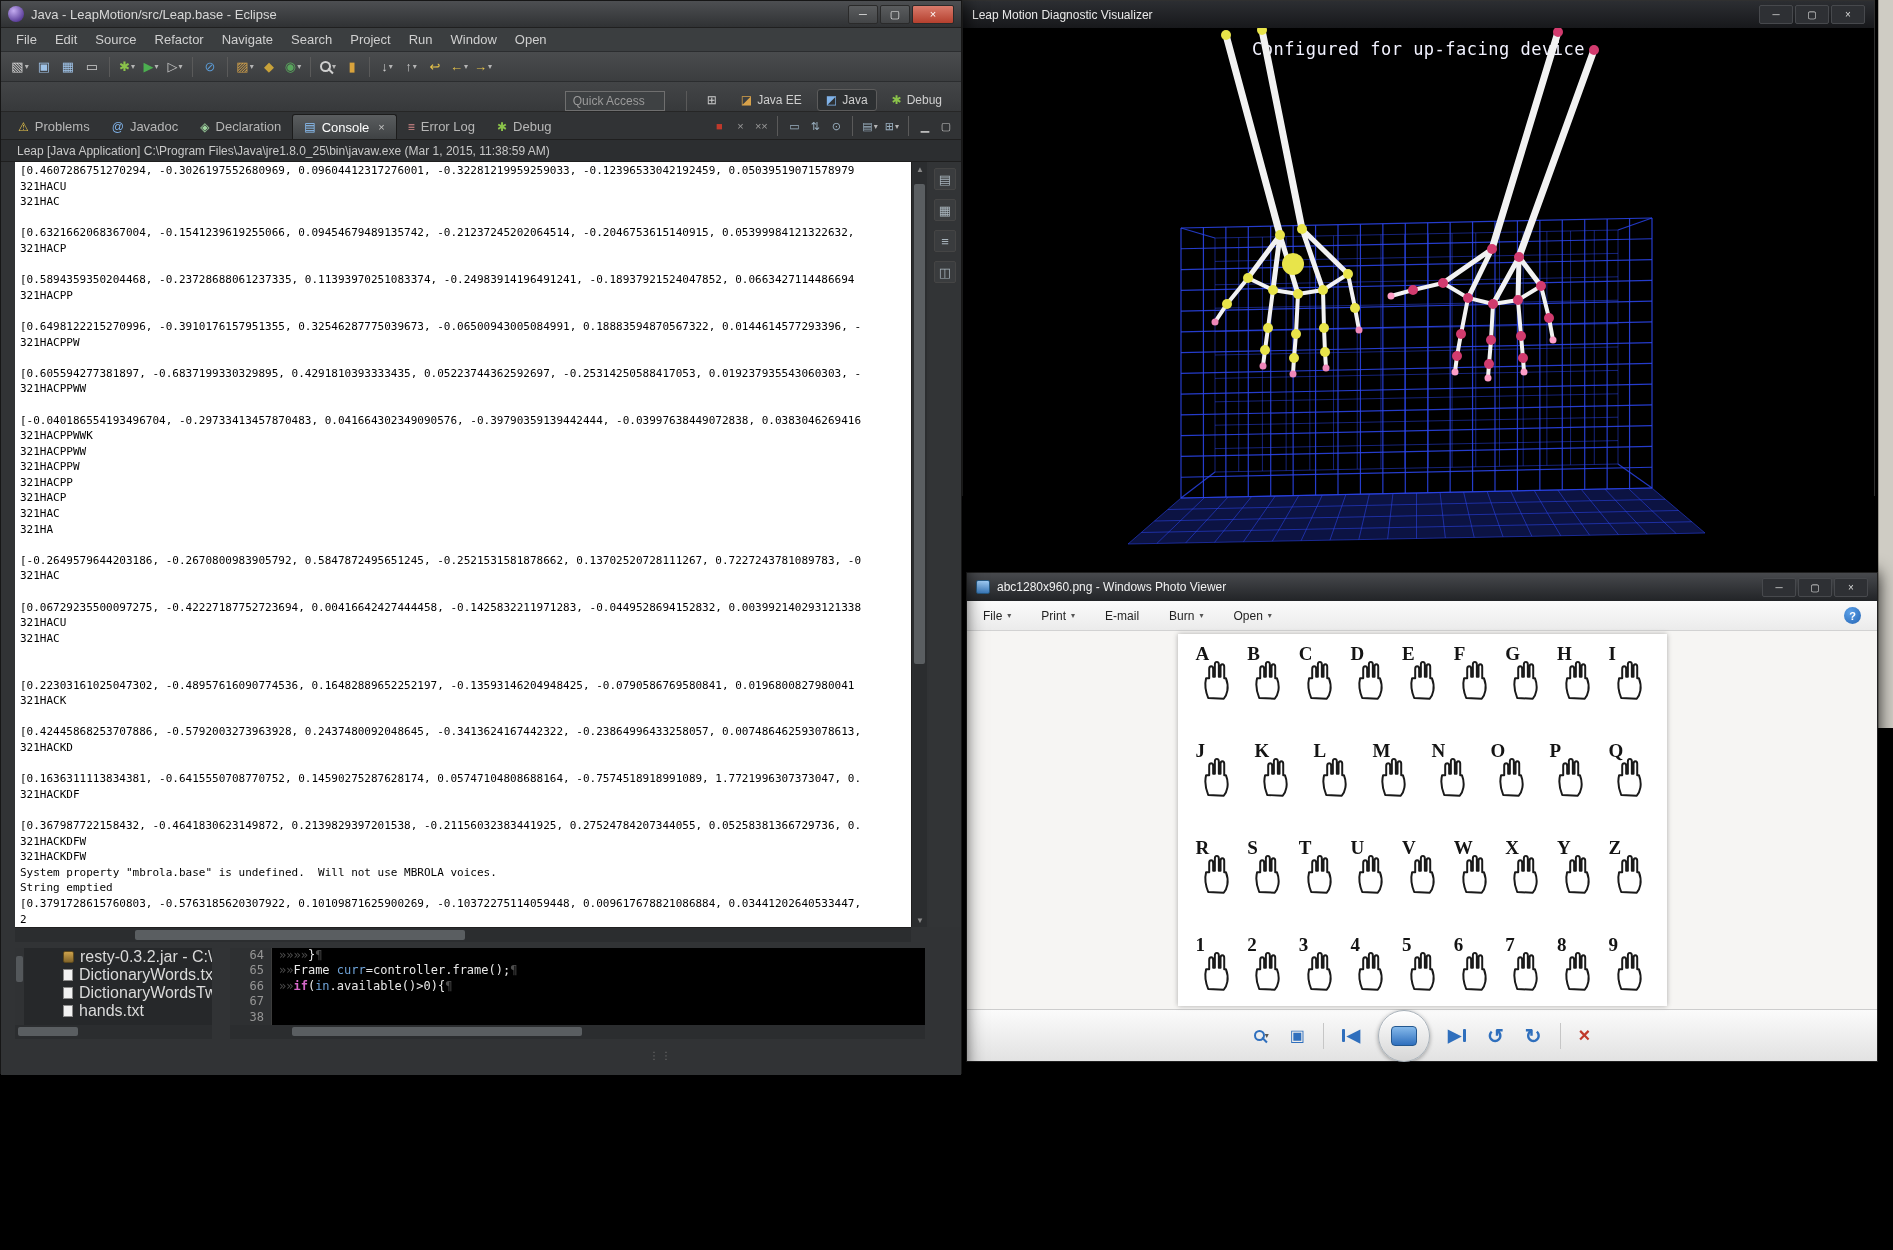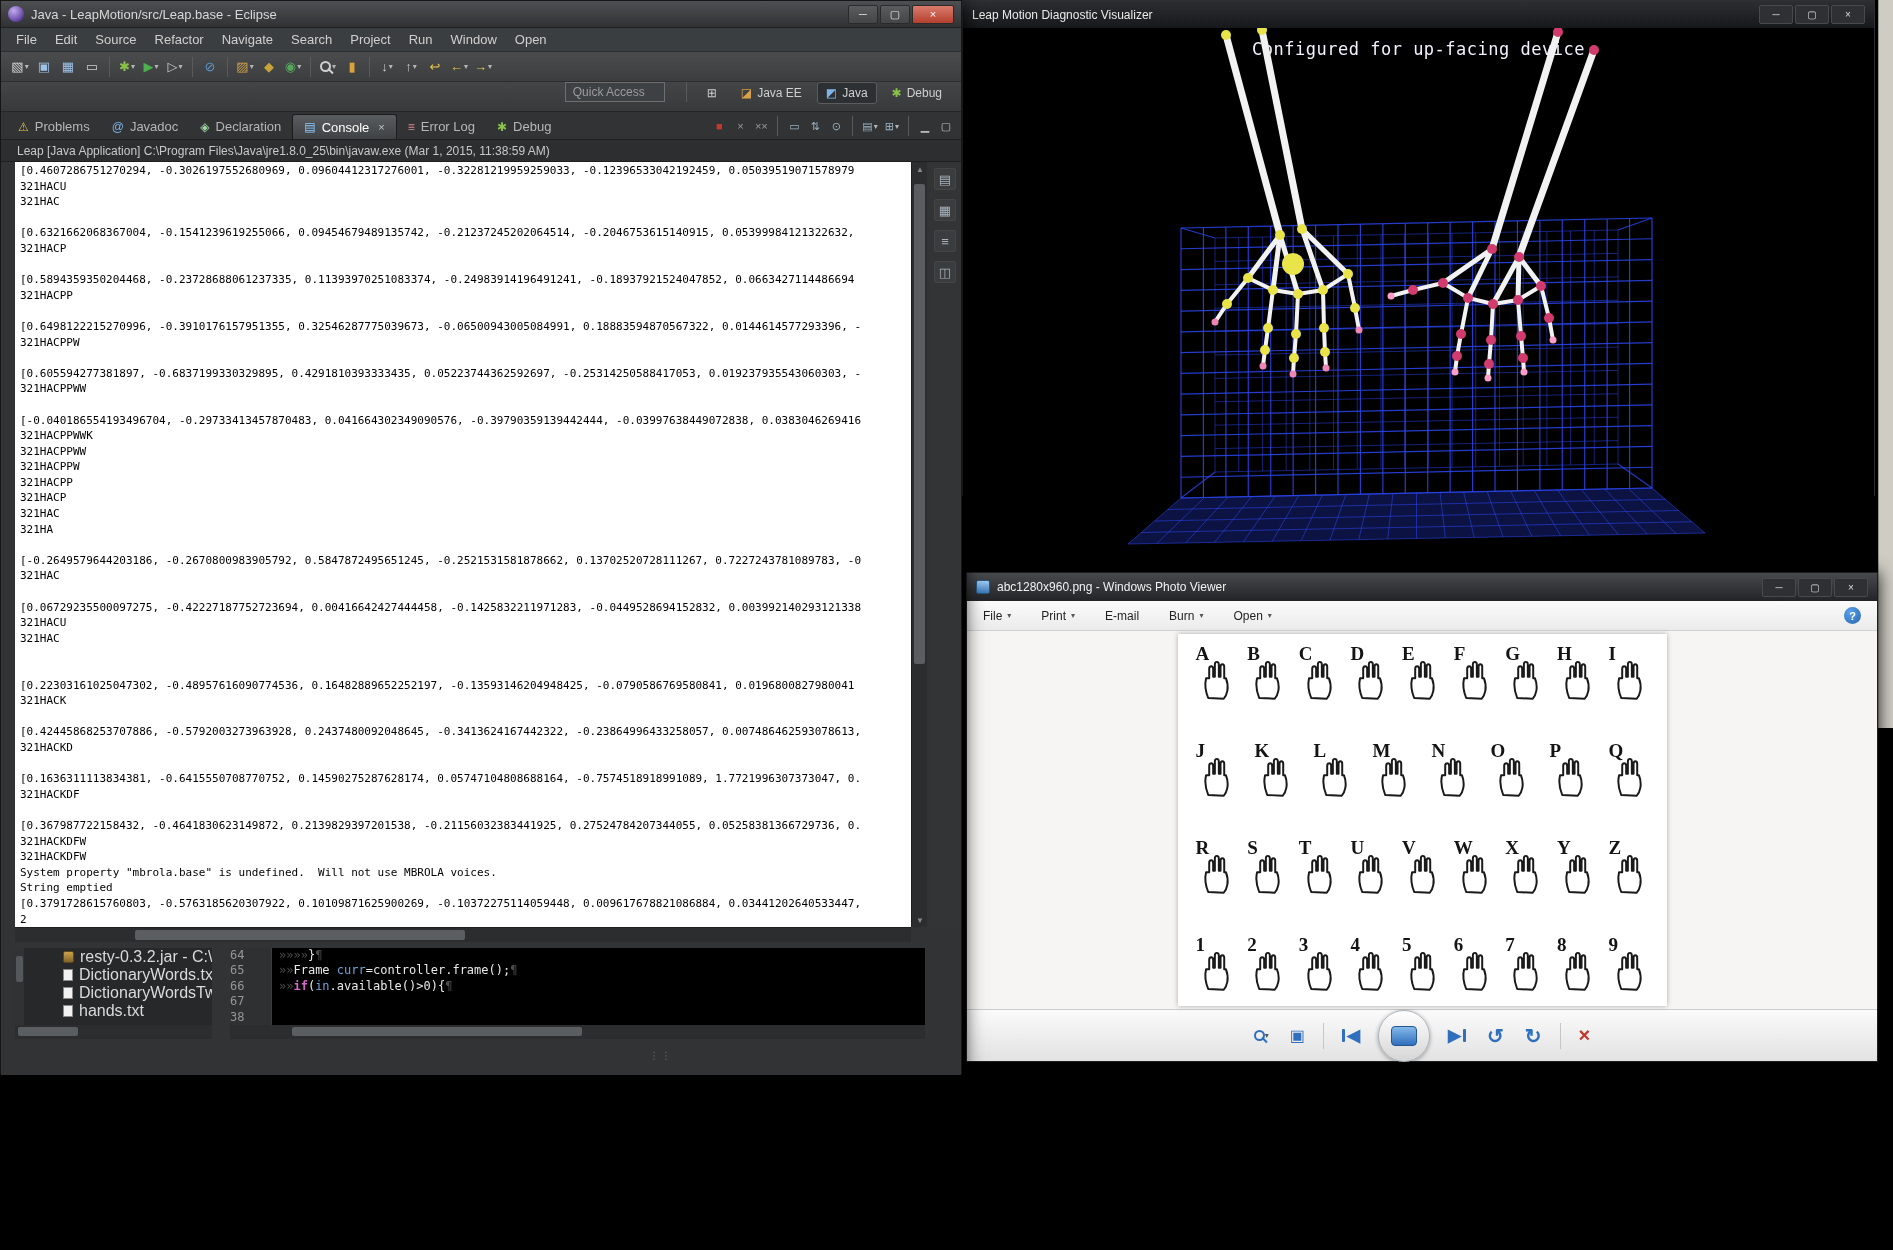--- a/index.html
+++ b/index.html
@@ -20,21 +20,21 @@
   
   #eclipse{left:0;top:0;width:962px;height:1074px;background:#35383a;border:1px solid #161616;box-shadow:2px 2px 18px rgba(0,0,0,.85);z-index:3}
   .e-title{height:27px;background:linear-gradient(#4d4f52,#303234);display:flex;align-items:center;padding:0 7px;color:#d8d8d8;font-size:13px;border-bottom:1px solid #202020}
   .e-appicon{width:16px;height:16px;border-radius:50%;background:radial-gradient(circle at 35% 30%,#c3abf0,#5a3d99 75%);margin-right:7px;flex:none}
   .e-menu{height:24px;display:flex;align-items:center;background:#3b3e40;padding:0 6px;border-bottom:1px solid #2b2d2f}
   .emi{color:#cfcfcf;font-size:13px;padding:2px 9px;border-radius:2px}
   .e-tools{height:30px;background:linear-gradient(#4a4c4e,#3b3d3f);display:flex;align-items:center;padding:0 8px;gap:2px;border-bottom:1px solid #2b2d2f}
   .tico{min-width:22px;height:22px;display:flex;align-items:center;justify-content:center;font-size:13px;border-radius:2px;padding:0 2px}
   .tico.small{min-width:18px;height:18px;font-size:11px}
   .tglyph{line-height:1}
-  .e-tools2{height:30px;background:linear-gradient(#434547,#37393b);display:flex;align-items:flex-start;justify-content:flex-end;padding:0 10px;gap:7px;border-bottom:1px solid #262626}
+  .e-tools2{height:30px;background:linear-gradient(#434547,#37393b);display:flex;align-items:flex-end;justify-content:flex-end;padding:0 10px;gap:7px;border-bottom:1px solid #262626}
   .qa{width:100px;height:20px;border:1px solid #6f6f6f;background:#3e4143;color:#9b9b9b;font-size:12px;display:flex;align-items:center;padding:0 7px;margin-right:10px}
   .persp{display:flex;align-items:center;gap:5px;color:#cfcfcf;font-size:12px;padding:3px 8px;border-radius:3px;border:1px solid transparent}
   .persp.active{background:#2d3032;border:1px solid #5c5c5c}
   .pglyph{font-size:12px}
   .e-tabs{height:28px;background:#313335;display:flex;align-items:flex-end;padding:0 6px;border-bottom:1px solid #1f1f1f}
   .etab{display:flex;align-items:center;gap:6px;height:25px;padding:0 11px;color:#b6b6b6;font-size:13px}
   .etab .tabic{font-size:12px}
   .etab.active{background:linear-gradient(#5a5d5f,#3f4244);color:#fff;border:1px solid #1c1c1c;border-bottom:none;border-radius:3px 3px 0 0}
   .tabx{font-size:11px;color:#c4c4c4;margin-left:3px}
   .e-tabspacer{flex:1}
@@ -52,21 +52,21 @@
   .fbtn{width:22px;height:22px;display:flex;align-items:center;justify-content:center;color:#a8b4bc;font-size:13px;border:1px solid #454545;border-radius:2px;background:#3a3c3e}
   .e-expl{position:absolute;left:14px;top:786px;width:197px;height:77px;background:#26282a;overflow:hidden}
   .expl-vscroll{position:absolute;left:0;top:0;width:9px;height:77px;background:#303234}
   .expl-vthumb{position:absolute;left:1px;top:8px;width:7px;height:26px;background:#54585b;border-radius:2px}
   .eitem{display:flex;align-items:center;gap:6px;height:18px;padding-left:48px;color:#dadada;font-size:16px;white-space:nowrap}
   .file-ic{width:10px;height:12px;background:#f2f2f2;border:1px solid #8a8a8a;flex:none}
   .jar-ic{width:11px;height:12px;background:linear-gradient(#cda24c,#82652a);border:1px solid #5c481c;border-radius:2px;flex:none}
   .e-expl-h{position:absolute;left:14px;top:863px;width:197px;height:14px;background:#2b2d2f}
   .e-expl-hthumb{position:absolute;left:3px;top:2px;width:60px;height:9px;background:#5a5e61;border-radius:2px}
   .e-editor{position:absolute;left:229px;top:786px;width:695px;height:77px;background:#000;display:flex;font-family:"DejaVu Sans Mono",monospace;font-size:12px;overflow:hidden}
-  .gutter{width:42px;background:#2e3032;color:#969696;text-align:left;padding-right:7px;border-right:1px solid #3c3c3c;flex:none}
+  .gutter{width:42px;background:#2e3032;color:#969696;text-align:right;padding-right:7px;border-right:1px solid #3c3c3c;flex:none}
   .gnum,.codeline{height:15.4px;line-height:15.4px;white-space:pre}
   .codepane{padding-left:7px;color:#e8e8e8;flex:1;overflow:hidden}
   .tok-kw{color:#d468c8;font-weight:bold}
   .tok-fld{color:#6fa3d8}
   .tok-pl{color:#e8e8e8}
   .tok-ws{color:#4d4d4d}
   .e-edit-h{position:absolute;left:229px;top:863px;width:695px;height:14px;background:#2b2d2f}
   .e-edit-hthumb{position:absolute;left:62px;top:2px;width:290px;height:9px;background:#5a5e61;border-radius:2px}
   .e-grip{position:absolute;left:648px;top:888px;color:#6d6d6d;font-size:10px;letter-spacing:2px}
   

